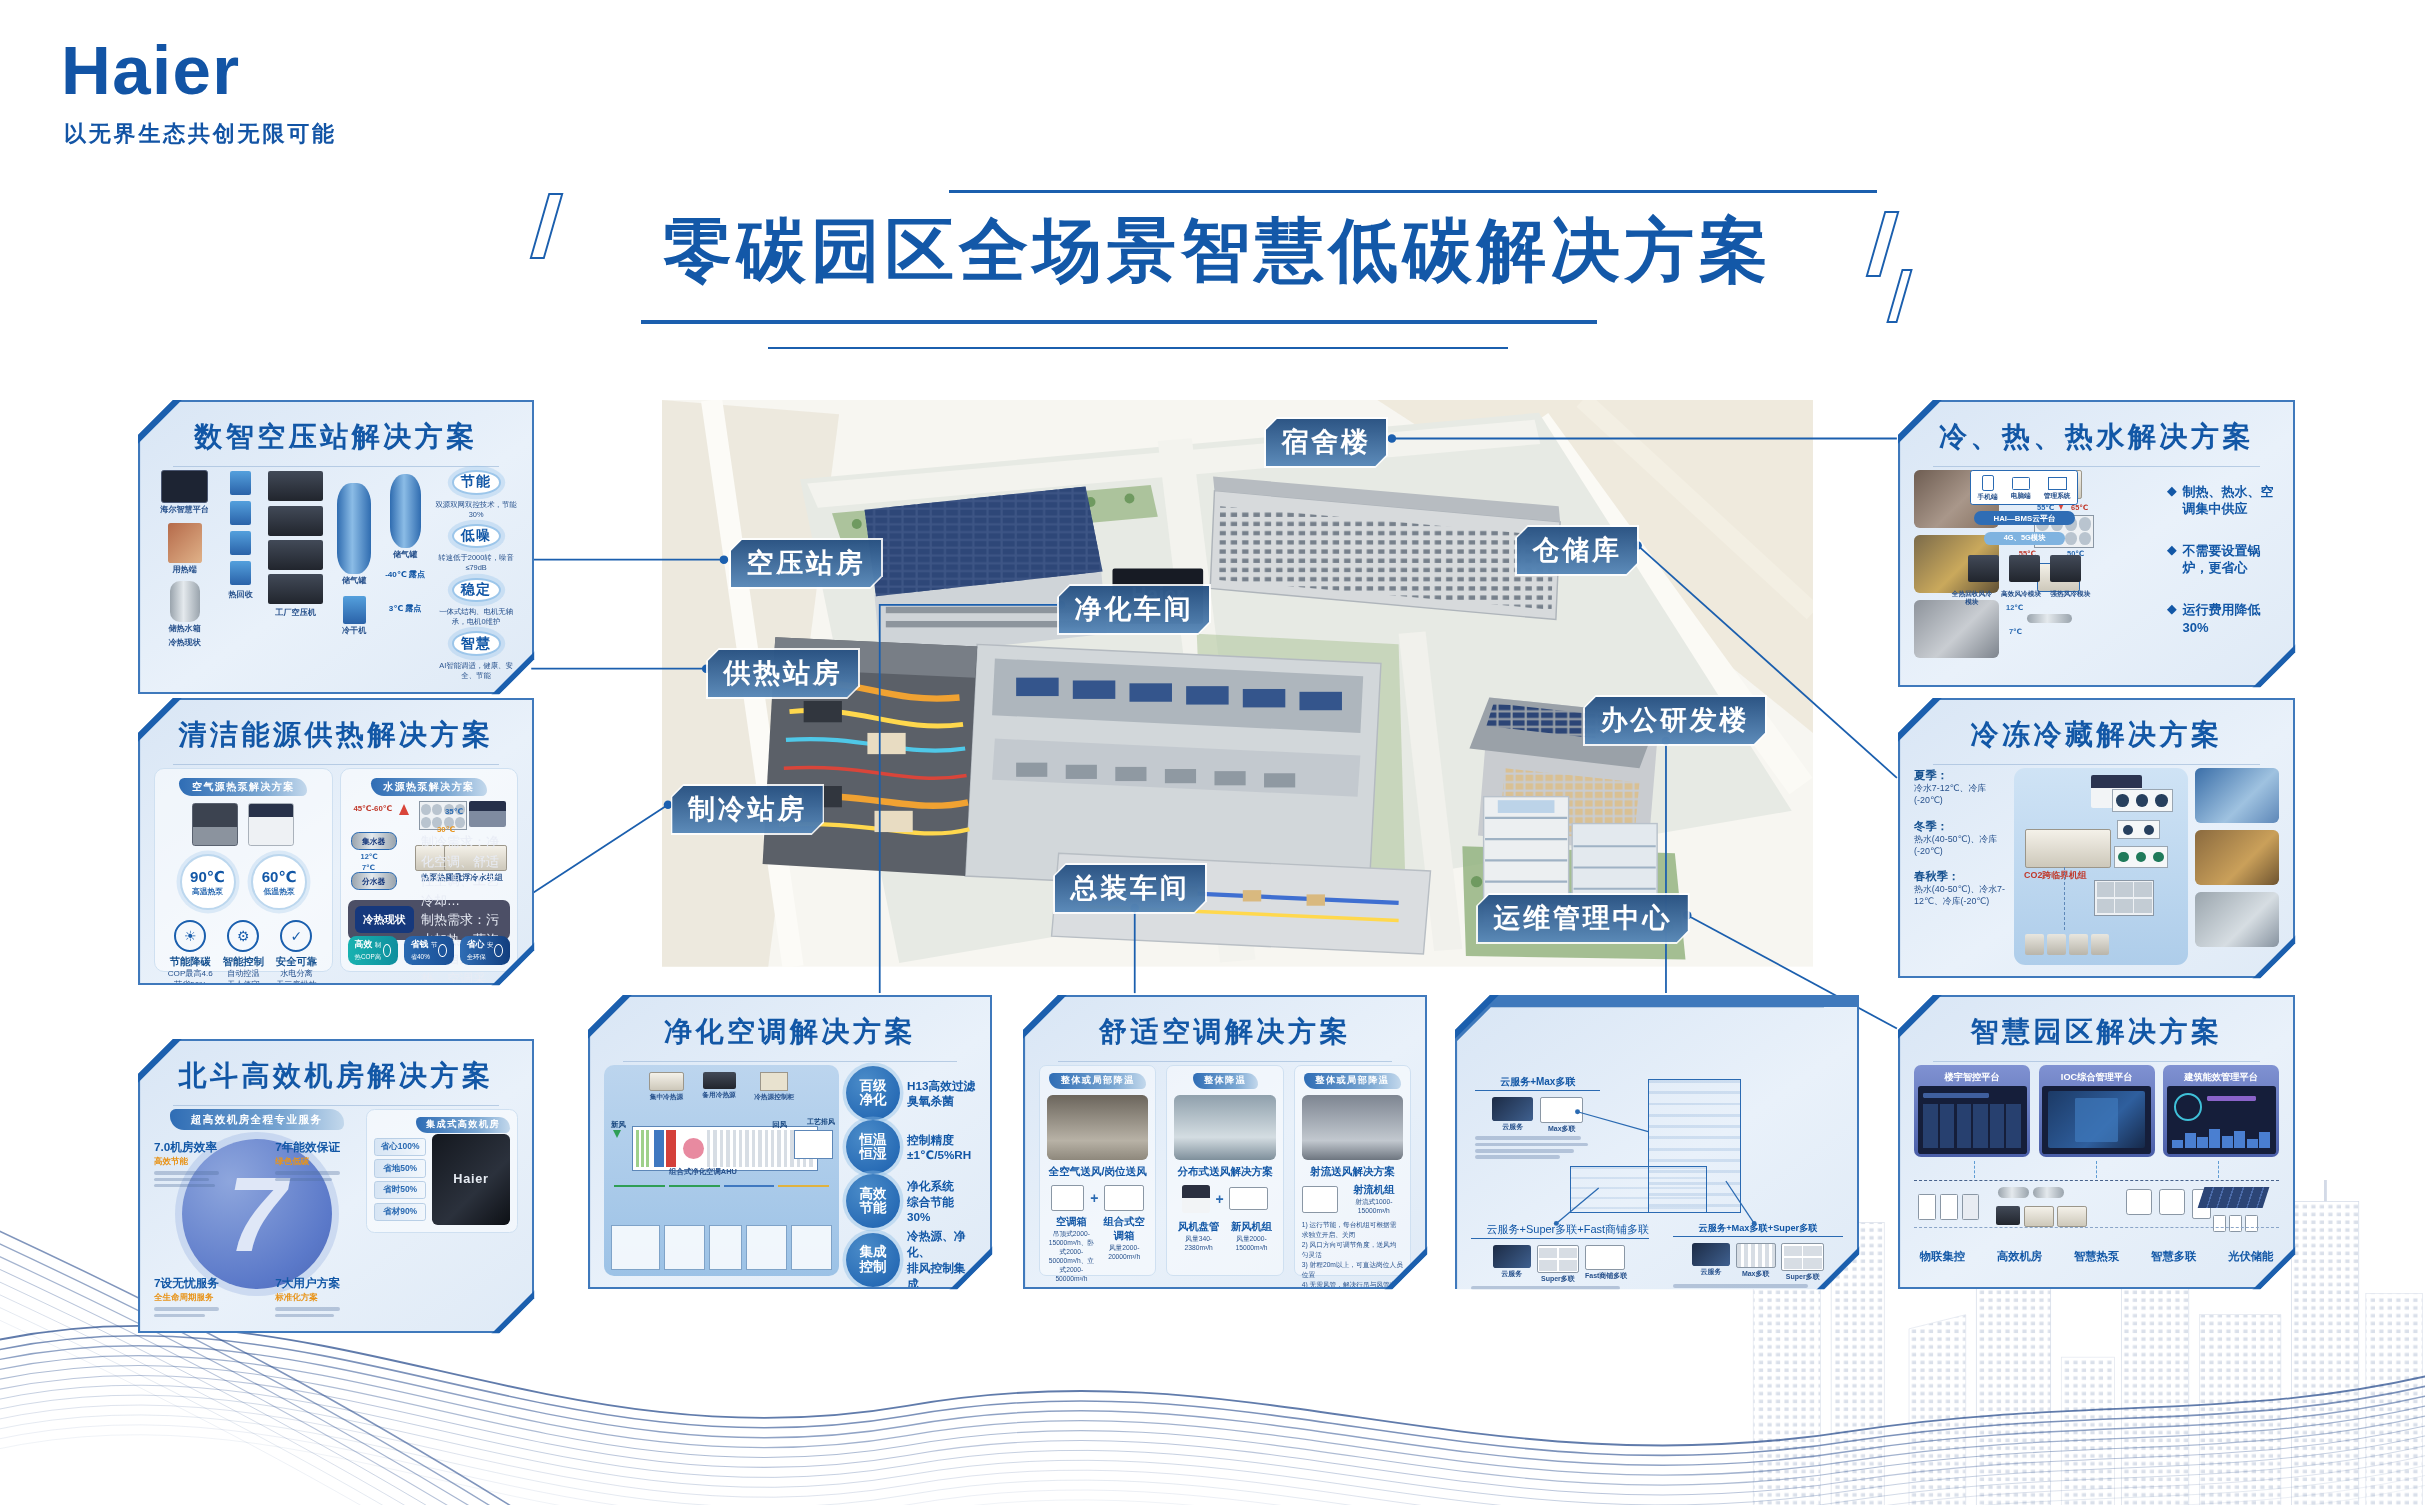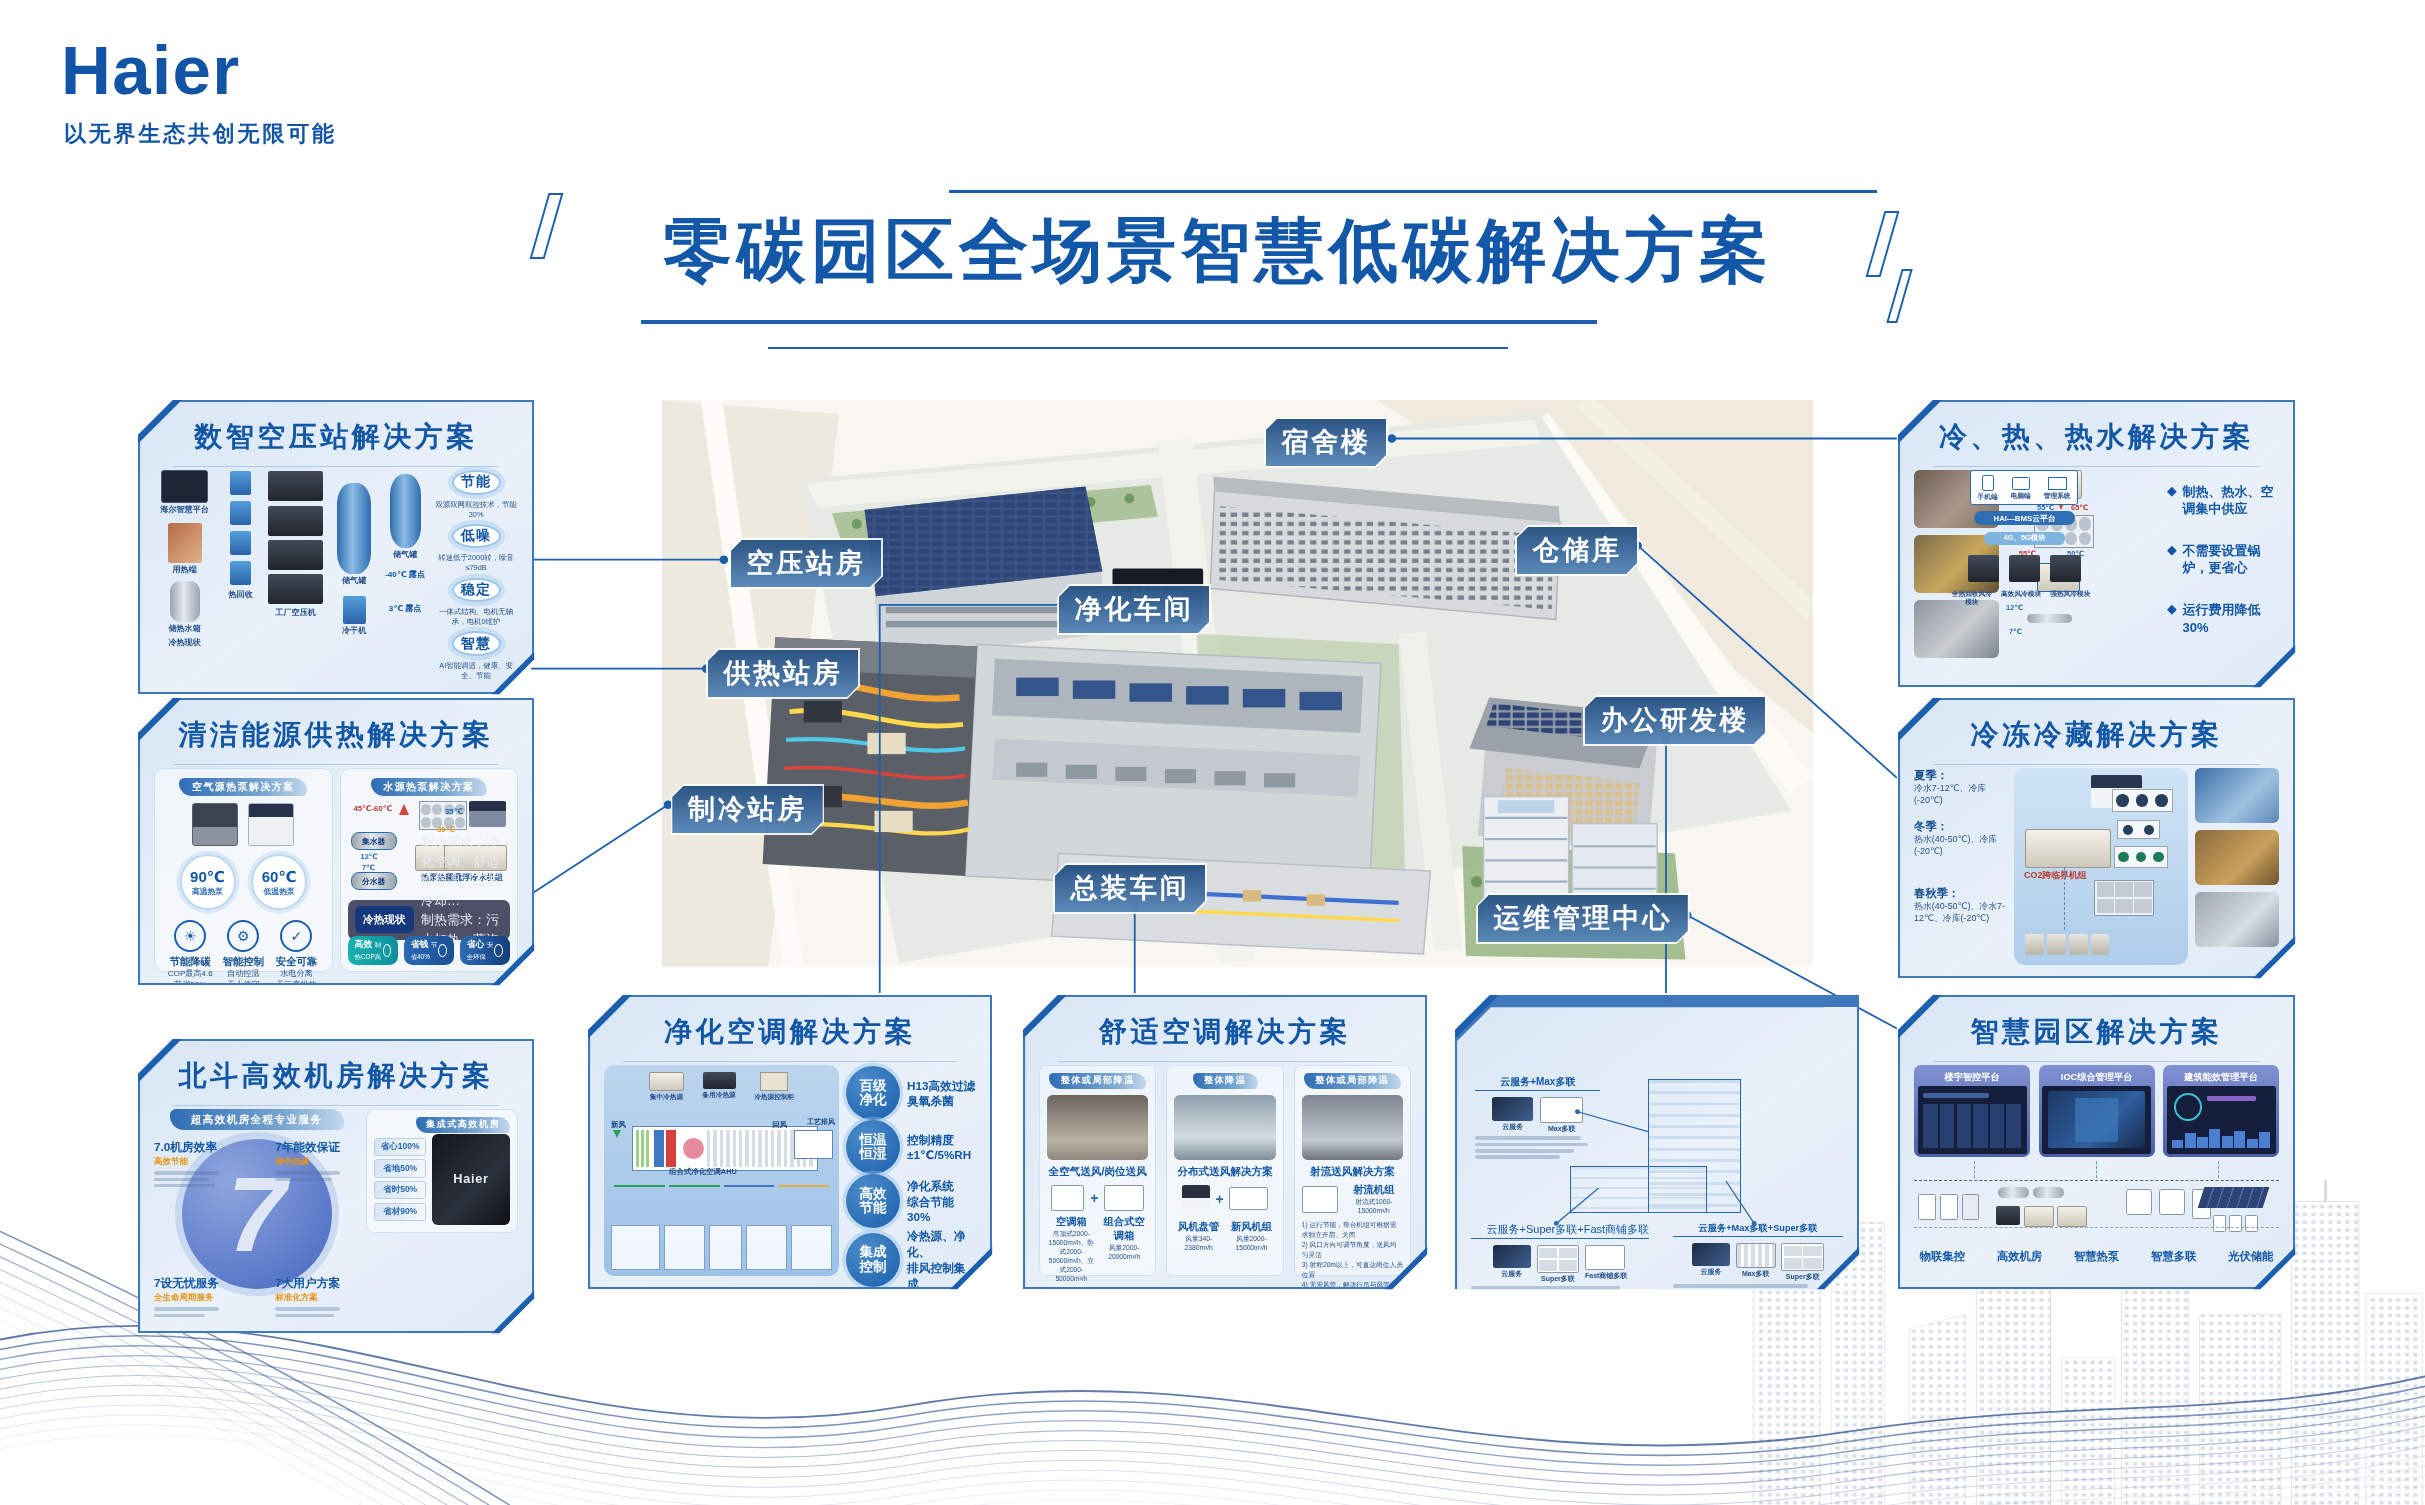--- a/index.html
+++ b/index.html
@@ -607,21 +607,21 @@
   <div class="ca ca-br"></div>
   <div class="pin">
     <div class="ptitle">冷冻冷藏解决方案</div>
     <div class="pdiv"></div>
     <div class="pbody row" style="top:68px;">
       <div style="width:93px;">
         <div style="margin-bottom:12.7px;">
             <div class="ftitle" style="text-align:left;font-size:11.3px;">夏季：</div>
             <div class="fdesc" style="text-align:left;font-size:8.9px;">冷水7-12℃、冷库(-20℃)</div>
           </div>
-        <div style="margin-bottom:29px;">
+        <div style="margin-bottom:12px;">
             <div class="ftitle" style="text-align:left;font-size:11.3px;">冬季：</div>
             <div class="fdesc" style="text-align:left;font-size:8.9px;">热水(40-50℃)、冷库(-20℃)</div>
           </div>
         <div>
             <div class="ftitle" style="text-align:left;font-size:11.3px;">春秋季：</div>
             <div class="fdesc" style="text-align:left;font-size:8.9px;">热水(40-50℃)、冷水7-12℃、冷库(-20℃)</div>
           </div>
       </div>
       <div style="flex:1;border-radius:11.3px;background:linear-gradient(180deg,#cfe3f5,#aecdea);position:relative;padding-left:28px;">
         <div style="position:absolute;left:44%;top:7px;width:51px;height:33px;background:linear-gradient(180deg,#2b3450 40%,#f2f4f6 40%);border-radius:2.1px;"></div>

